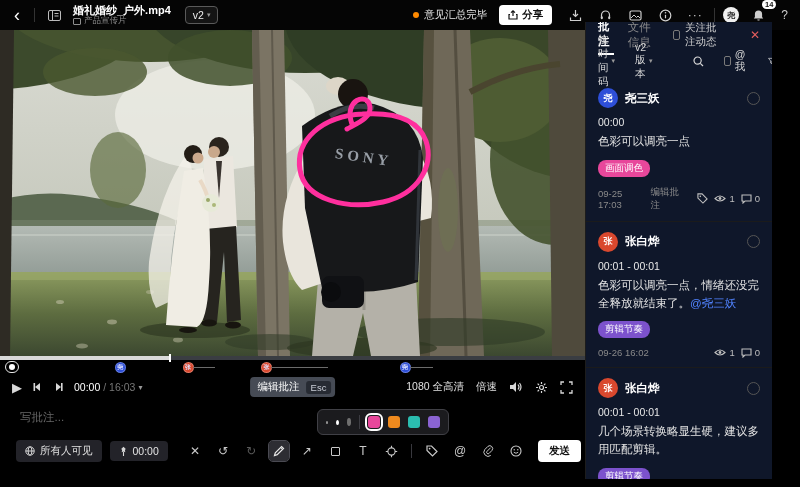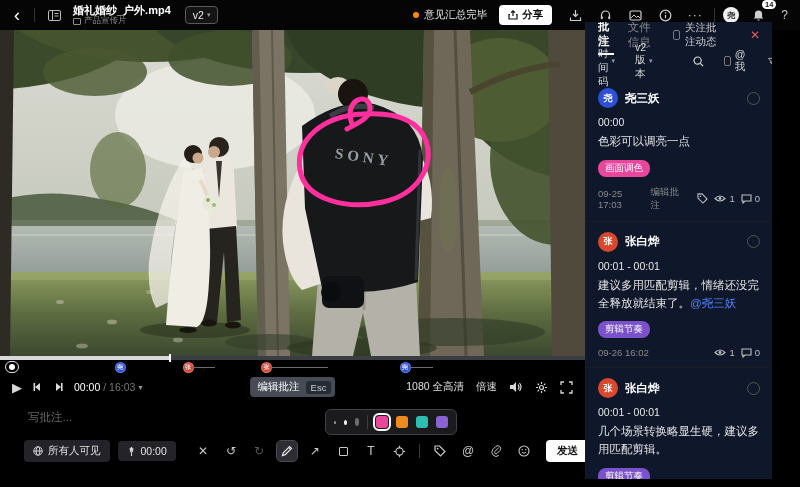--- a/index.html
+++ b/index.html
@@ -48,21 +48,21 @@
   .ctl-play { font-size:13px; }
   .ctl-time { font-size:10.5px; color:#fff; display:flex; gap:3px; align-items:center; cursor:pointer; }
   .ctl-time .total { color:#777; }
   .ctl-time .chev { color:#999; font-size:8px; }
   .cancel-anno { position:absolute; left:50%; transform:translateX(-50%); background:#464b55; border-radius:4px; padding:3px 4px 3px 8px; display:flex; align-items:center; gap:6px; font-size:10.5px; color:#fff; cursor:pointer; }
   .cancel-anno .esc { background:#272b33; border-radius:3px; padding:1px 5px; font-size:9.5px; color:#c9cdd6; }
   .ctl-right { margin-left:auto; display:flex; align-items:center; gap:12px; }
   .ctl-text { font-size:10.5px; color:#e0e0e0; cursor:pointer; white-space:nowrap; }
 
   
-  .composer { position:absolute; top:400px; left:12px; width:585px; height:87px;text-decoration:underline; }
+  .composer { position:absolute; top:400px; left:4px; width:585px; height:87px;text-decoration:underline; }
   .composer-input { position:absolute; top:10px; left:16px; right:16px; font-size:11.5px; color:#666; cursor:text; }
   .palette { position:absolute; top:9px; left:313px; width:132px; height:26px; background:#1b1b1e; border:1px solid #404046; border-radius:6px; display:flex; align-items:center; padding:0 8px; gap:8px; }
   .dot { border-radius:50%; background:#9a9a9a; cursor:pointer; }
   .dot.s1 { width:3px; height:3px; }
   .dot.s2 { width:5px; height:5px; background:#fff; }
   .dot.s3 { width:8px; height:8px; background:#6f6f6f; }
   .pal-div { width:1px; height:14px; background:#3c3c42; }
   .swatch { width:12px; height:12px; border-radius:3px; cursor:pointer; }
   .swatch.sel { outline:2px solid #fff; outline-offset:1px; }
   .composer-row { position:absolute; top:38px; left:12px; right:8px; height:26px; display:flex; align-items:center; gap:8px; }
@@ -510,21 +510,21 @@
       </span>
     </div>
   </div>
         <div class="comment">
     <div class="c-head">
       <span class="c-avatar" style="background: rgb(217, 72, 46);">张</span>
       <span class="c-author">张白烨</span>
       <span class="c-radio"></span>
     </div>
     <div class="c-time">00:01 - 00:01</div>
-    <div class="c-text"><span>建议多用匹配剪辑，情绪还没完全释放就结束了。</span><span class="c-mention">@尧三妖</span></div>
+    <div class="c-text"><span>色彩可以调亮一点，情绪还没完全释放就结束了。</span><span class="c-mention">@尧三妖</span></div>
     <span class="c-tag" style="background: rgb(124, 82, 204);">剪辑节奏</span>
     <div class="c-meta">
       <span>09-26 16:02</span>
 
       <span class="m-spacer"></span>
 
       <span class="c-stat">
         <svg width="12" height="9" viewBox="0 0 12 9">
                 <path d="M1,4.5 Q6,-0.5 11,4.5 Q6,9.5 1,4.5 Z" fill="none" stroke="#bfbfbf" stroke-width="1.1"></path>
                 <circle cx="6" cy="4.5" r="1.4" fill="#bfbfbf"></circle>

